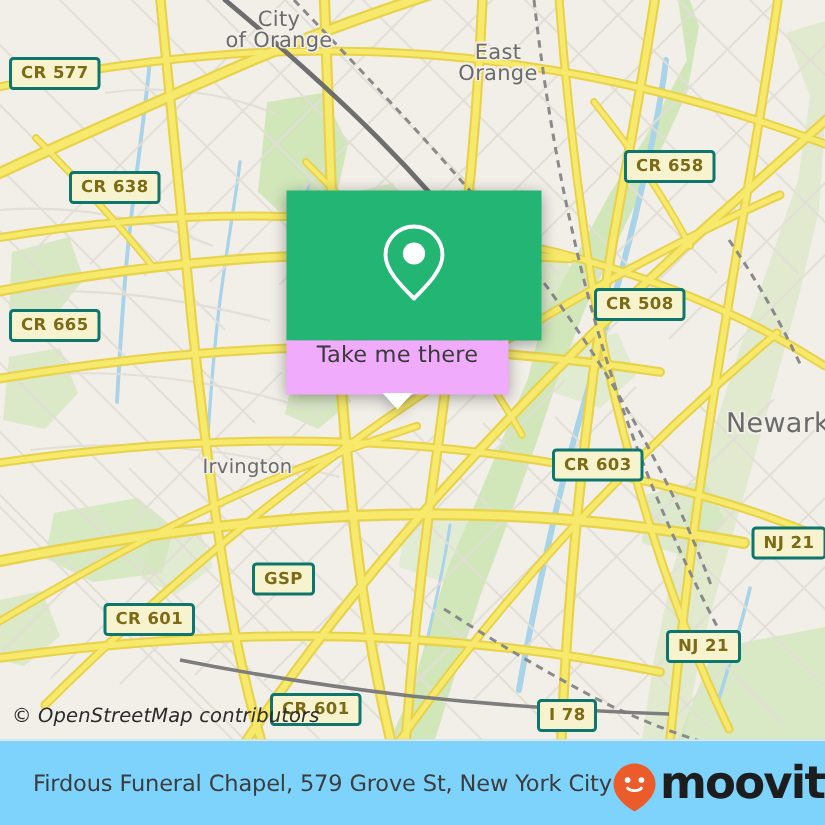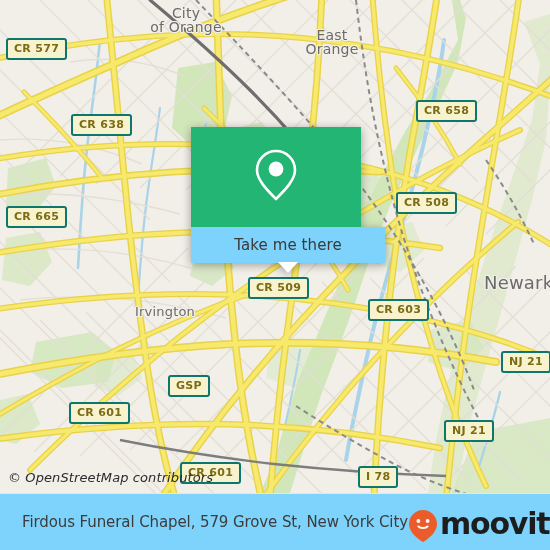--- a/index.html
+++ b/index.html
@@ -87,25 +87,24 @@
   #popup-head {
     width: 170px;
     height: 100px;
     background: #22b573;
     display: flex;
     align-items: center;
     justify-content: center;
   }
   #popup-foot {
     position: relative;
-    width: 194px;
+    width: 148px;
     height: 36px;
-    background: #7dd3fc;
+    background: #f0abfc;
     display: flex;
-    align-items: center;
     justify-content: center;
   }
   #popup-label {
     font-family: "DejaVu Sans", sans-serif;
     font-size: 15px;
     color: #3a3a3a;
     letter-spacing: .1px;
   }
   #popup-tail {
     position: absolute;
@@ -371,25 +370,24 @@
 Orange</div>
 
     <div class="place-label place-city" style="left:148px; top:6px; width:76px;">City
 of Orange</div>
 
     <div class="place-label place-town" style="left:128px; top:305px; width:74px;">Irvington</div>
 
     <div class="place-label place-major" style="left:484px; top:274px; width:80px; text-align:left;">Newark</div>
 
     <div class="shield" style="left:6px;  top:38px;">CR 577</div>
-    <div class="shield" style="left:46px; top:114px;margin-left:25px;">CR 638</div>
+    <div class="shield" style="left:46px; top:114px;">CR 638</div>
     <div class="shield" style="left:416px;top:100px;">CR 658</div>
     <div class="shield" style="left:6px;  top:206px;">CR 665</div>
     <div class="shield" style="left:396px;top:192px;">CR 508</div>
-    <div class="shield" style="left:248px;top:277px;">CR 509</div>
     <div class="shield" style="left:368px;top:299px;">CR 603</div>
     <div class="shield" style="left:501px;top:351px;">NJ 21</div>
     <div class="shield" style="left:168px;top:375px;">GSP</div>
     <div class="shield" style="left:69px; top:402px;">CR 601</div>
     <div class="shield" style="left:444px;top:420px;">NJ 21</div>
     <div class="shield" style="left:180px;top:462px;">CR 601</div>
     <div class="shield" style="left:358px;top:466px;">I 78</div>
 
     <div id="popup">
       <div id="popup-head">

